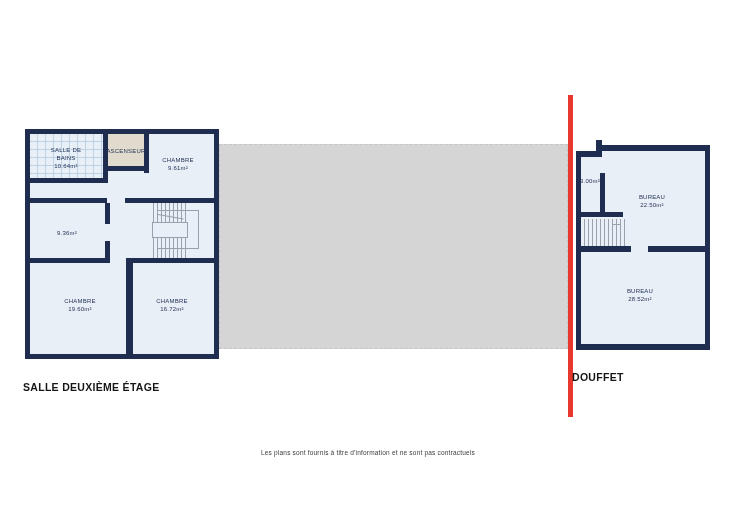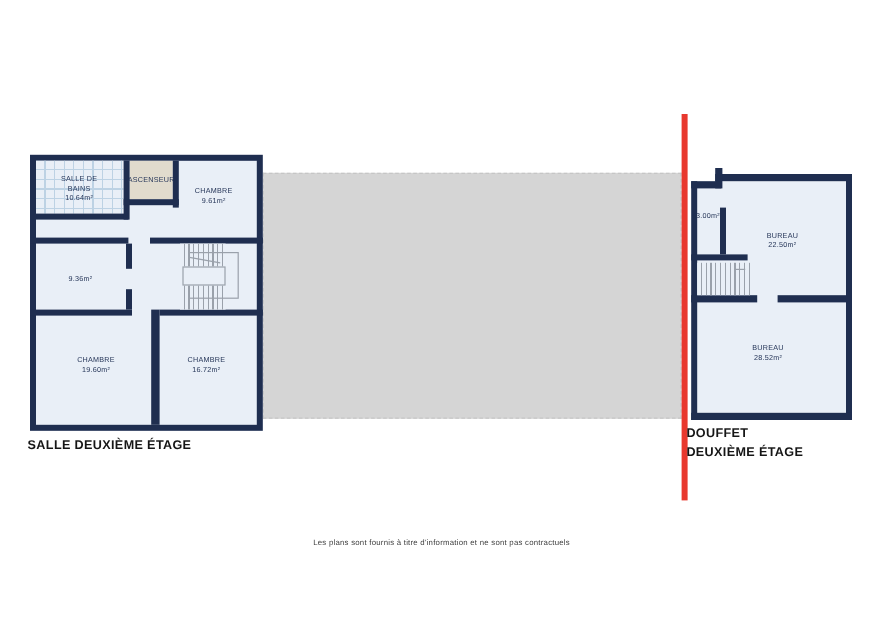--- a/index.html
+++ b/index.html
@@ -16,21 +16,21 @@
   .landing{position:absolute;background:var(--room_fill);border:1px solid var(--tread);}
   .rail{position:absolute;border:1px solid var(--tread);background:transparent;}
   .arrow-line{position:absolute;height:1px;background:var(--tread);transform-origin:0 0;}
   .zone{position:absolute;background:var(--zone);border:1px dashed var(--zone_border);box-sizing:border-box;}
   .redline{position:absolute;background:var(--red);}
   .label{position:absolute;text-align:center;font-size:6px;line-height:8px;
          color:var(--room_text);letter-spacing:.2px;}
   .label .nm{display:block;}
   .label .ar{display:block;}
   .title{position:absolute;font-size:10.5px;font-weight:bold;color:var(--title_text);
-         letter-spacing:.3px;line-height:16px;white-space:nowrap;}
+         letter-spacing:.3px;line-height:16px;white-space:nowrap;margin-top:16px;}
   .footer{position:absolute;left:0;top:449px;width:736px;text-align:center;
           font-size:6.5px;color:var(--footer_text);letter-spacing:.2px;}
 </style>
 </head>
 <body>
 
 <div id="page">
 
   <div class="zone" style="left:219px;top:144px;width:349px;height:205px;"></div>
 
@@ -113,19 +113,18 @@
       <span class="nm">BUREAU</span>
       <span class="ar">22.50m²</span>
     </div>
     <div class="label" style="left:610px;top:287px;width:60px;">
       <span class="nm">BUREAU</span>
       <span class="ar">28.52m²</span>
     </div>
 
     <div class="title" style="left:572px;top:353px;">
       <span style="display:block;">DOUFFET</span>
-      <span style="display:block;">DEUXIÈME ÉTAGE</span>
     </div>
   </div>
 
   <div class="footer">Les plans sont fournis à titre d'information et ne sont pas contractuels</div>
 
 </div>
 
 </body></html>

